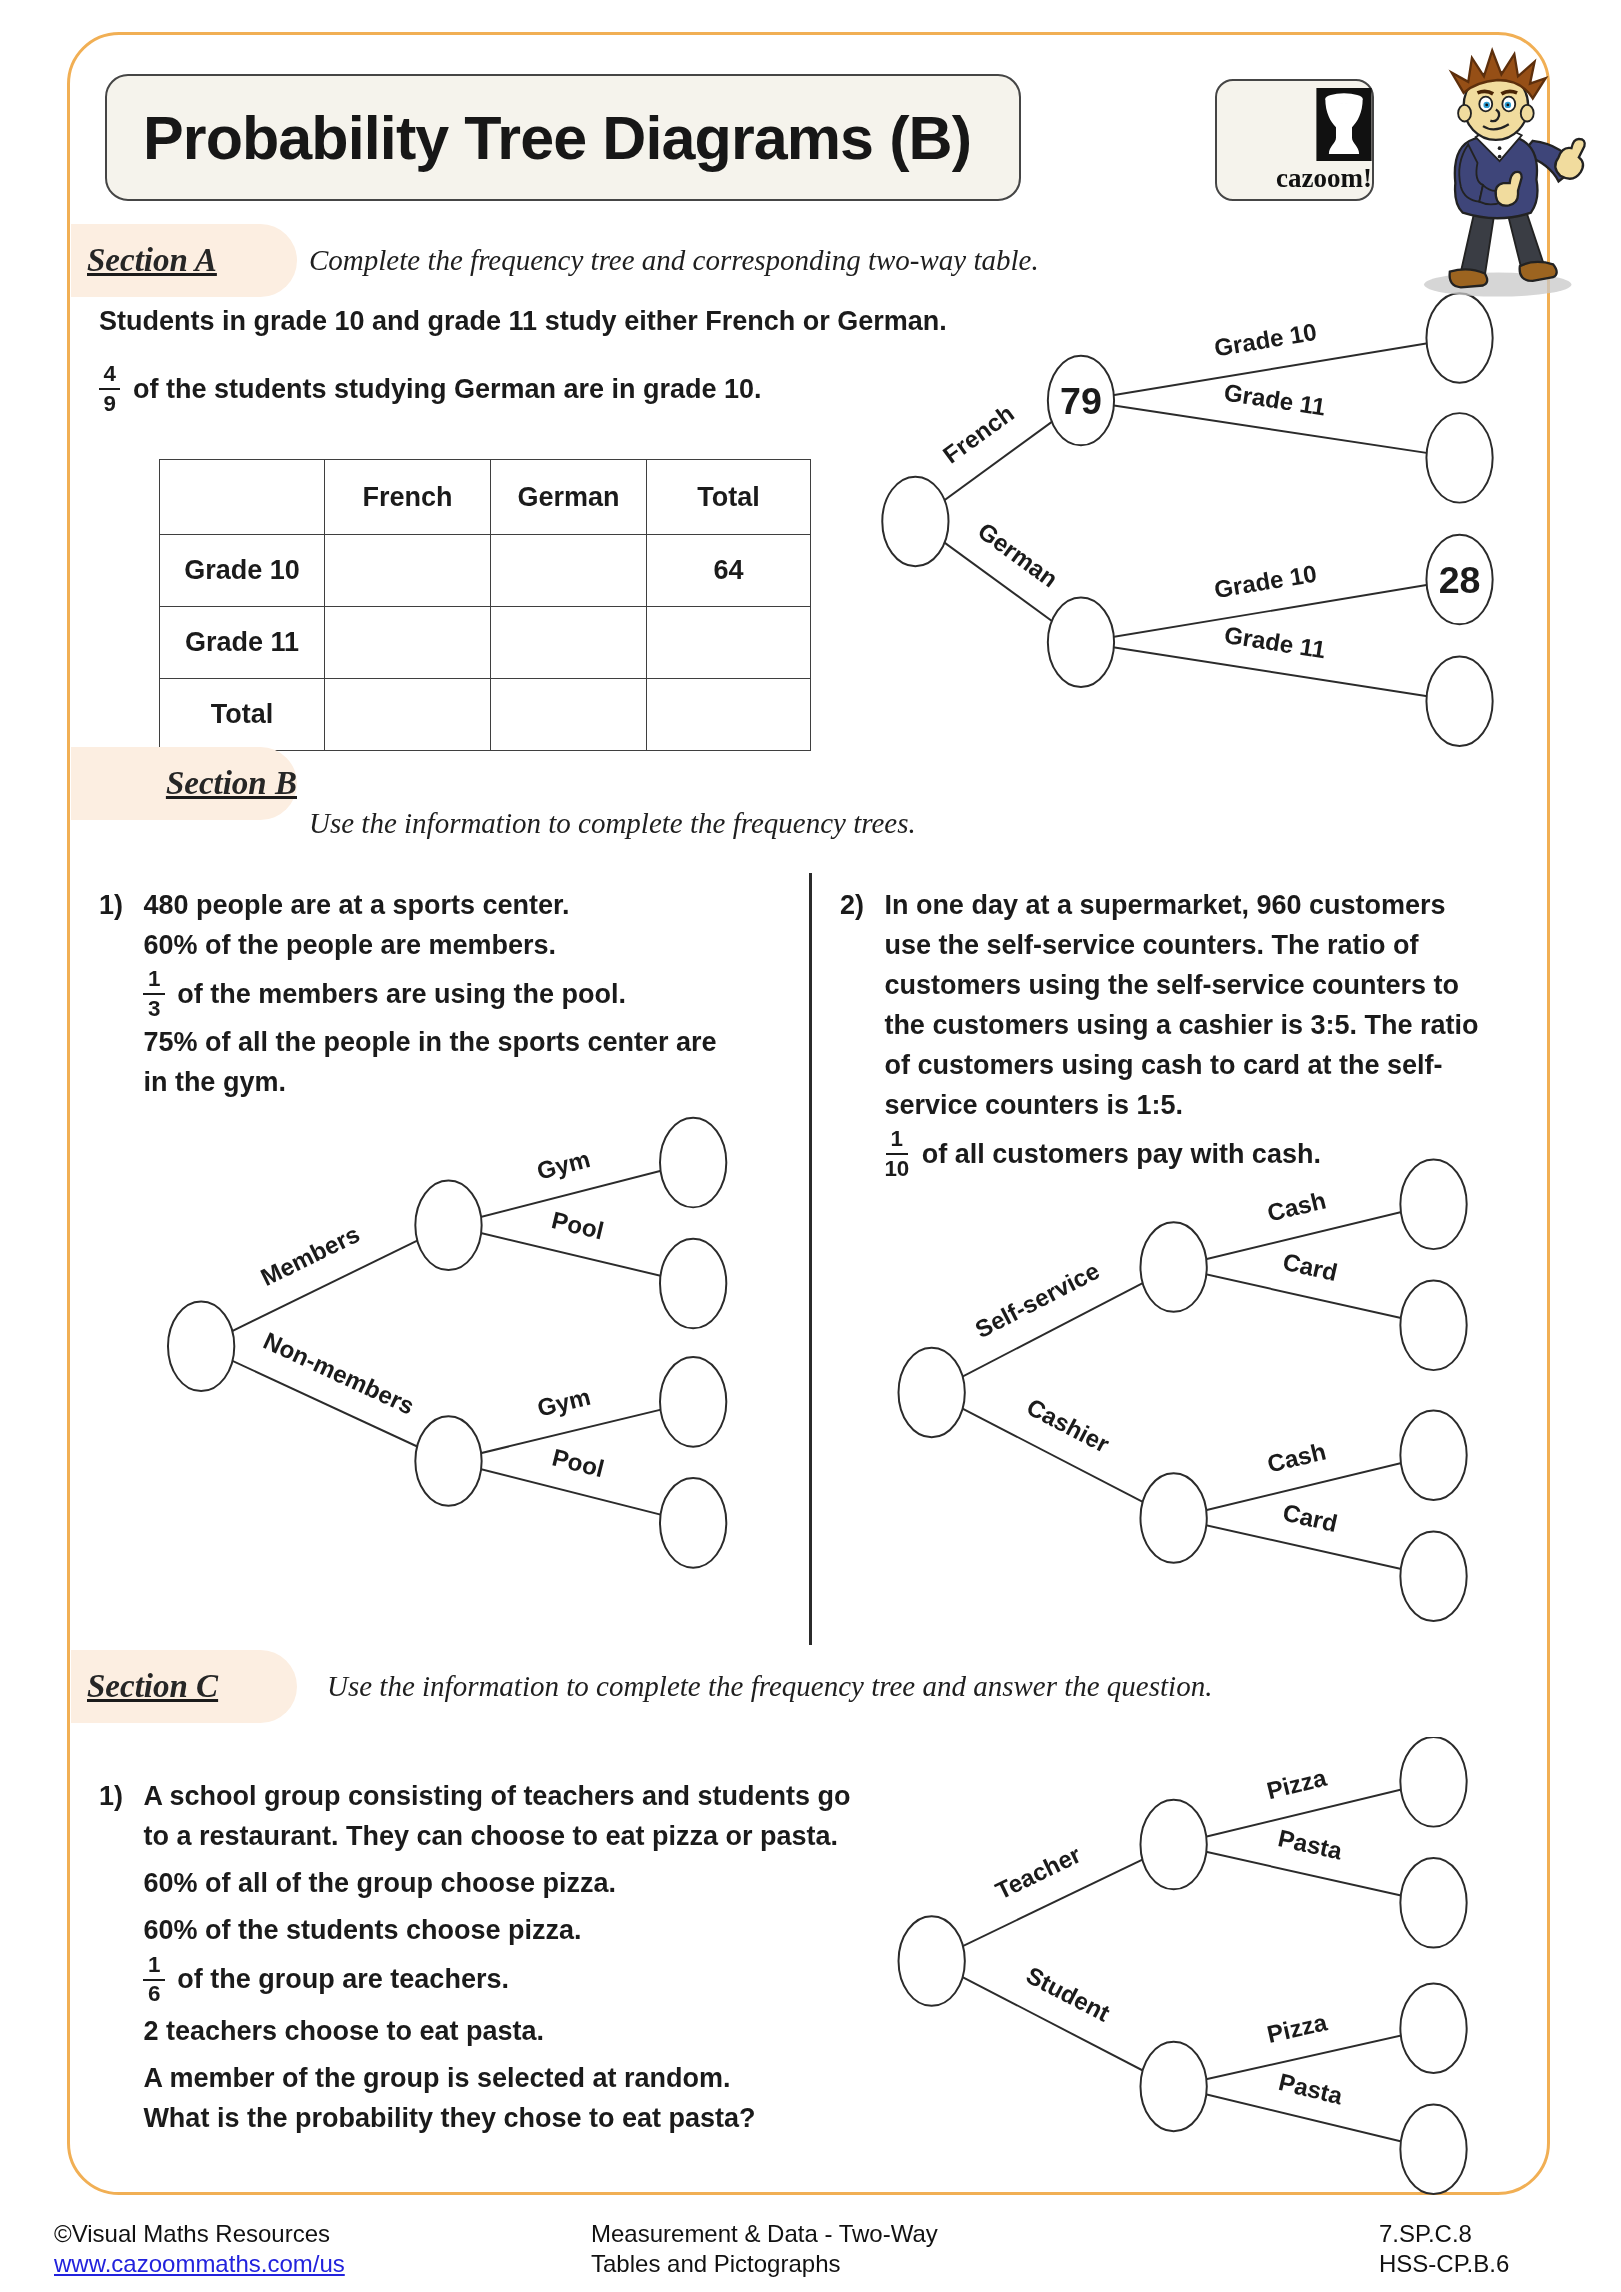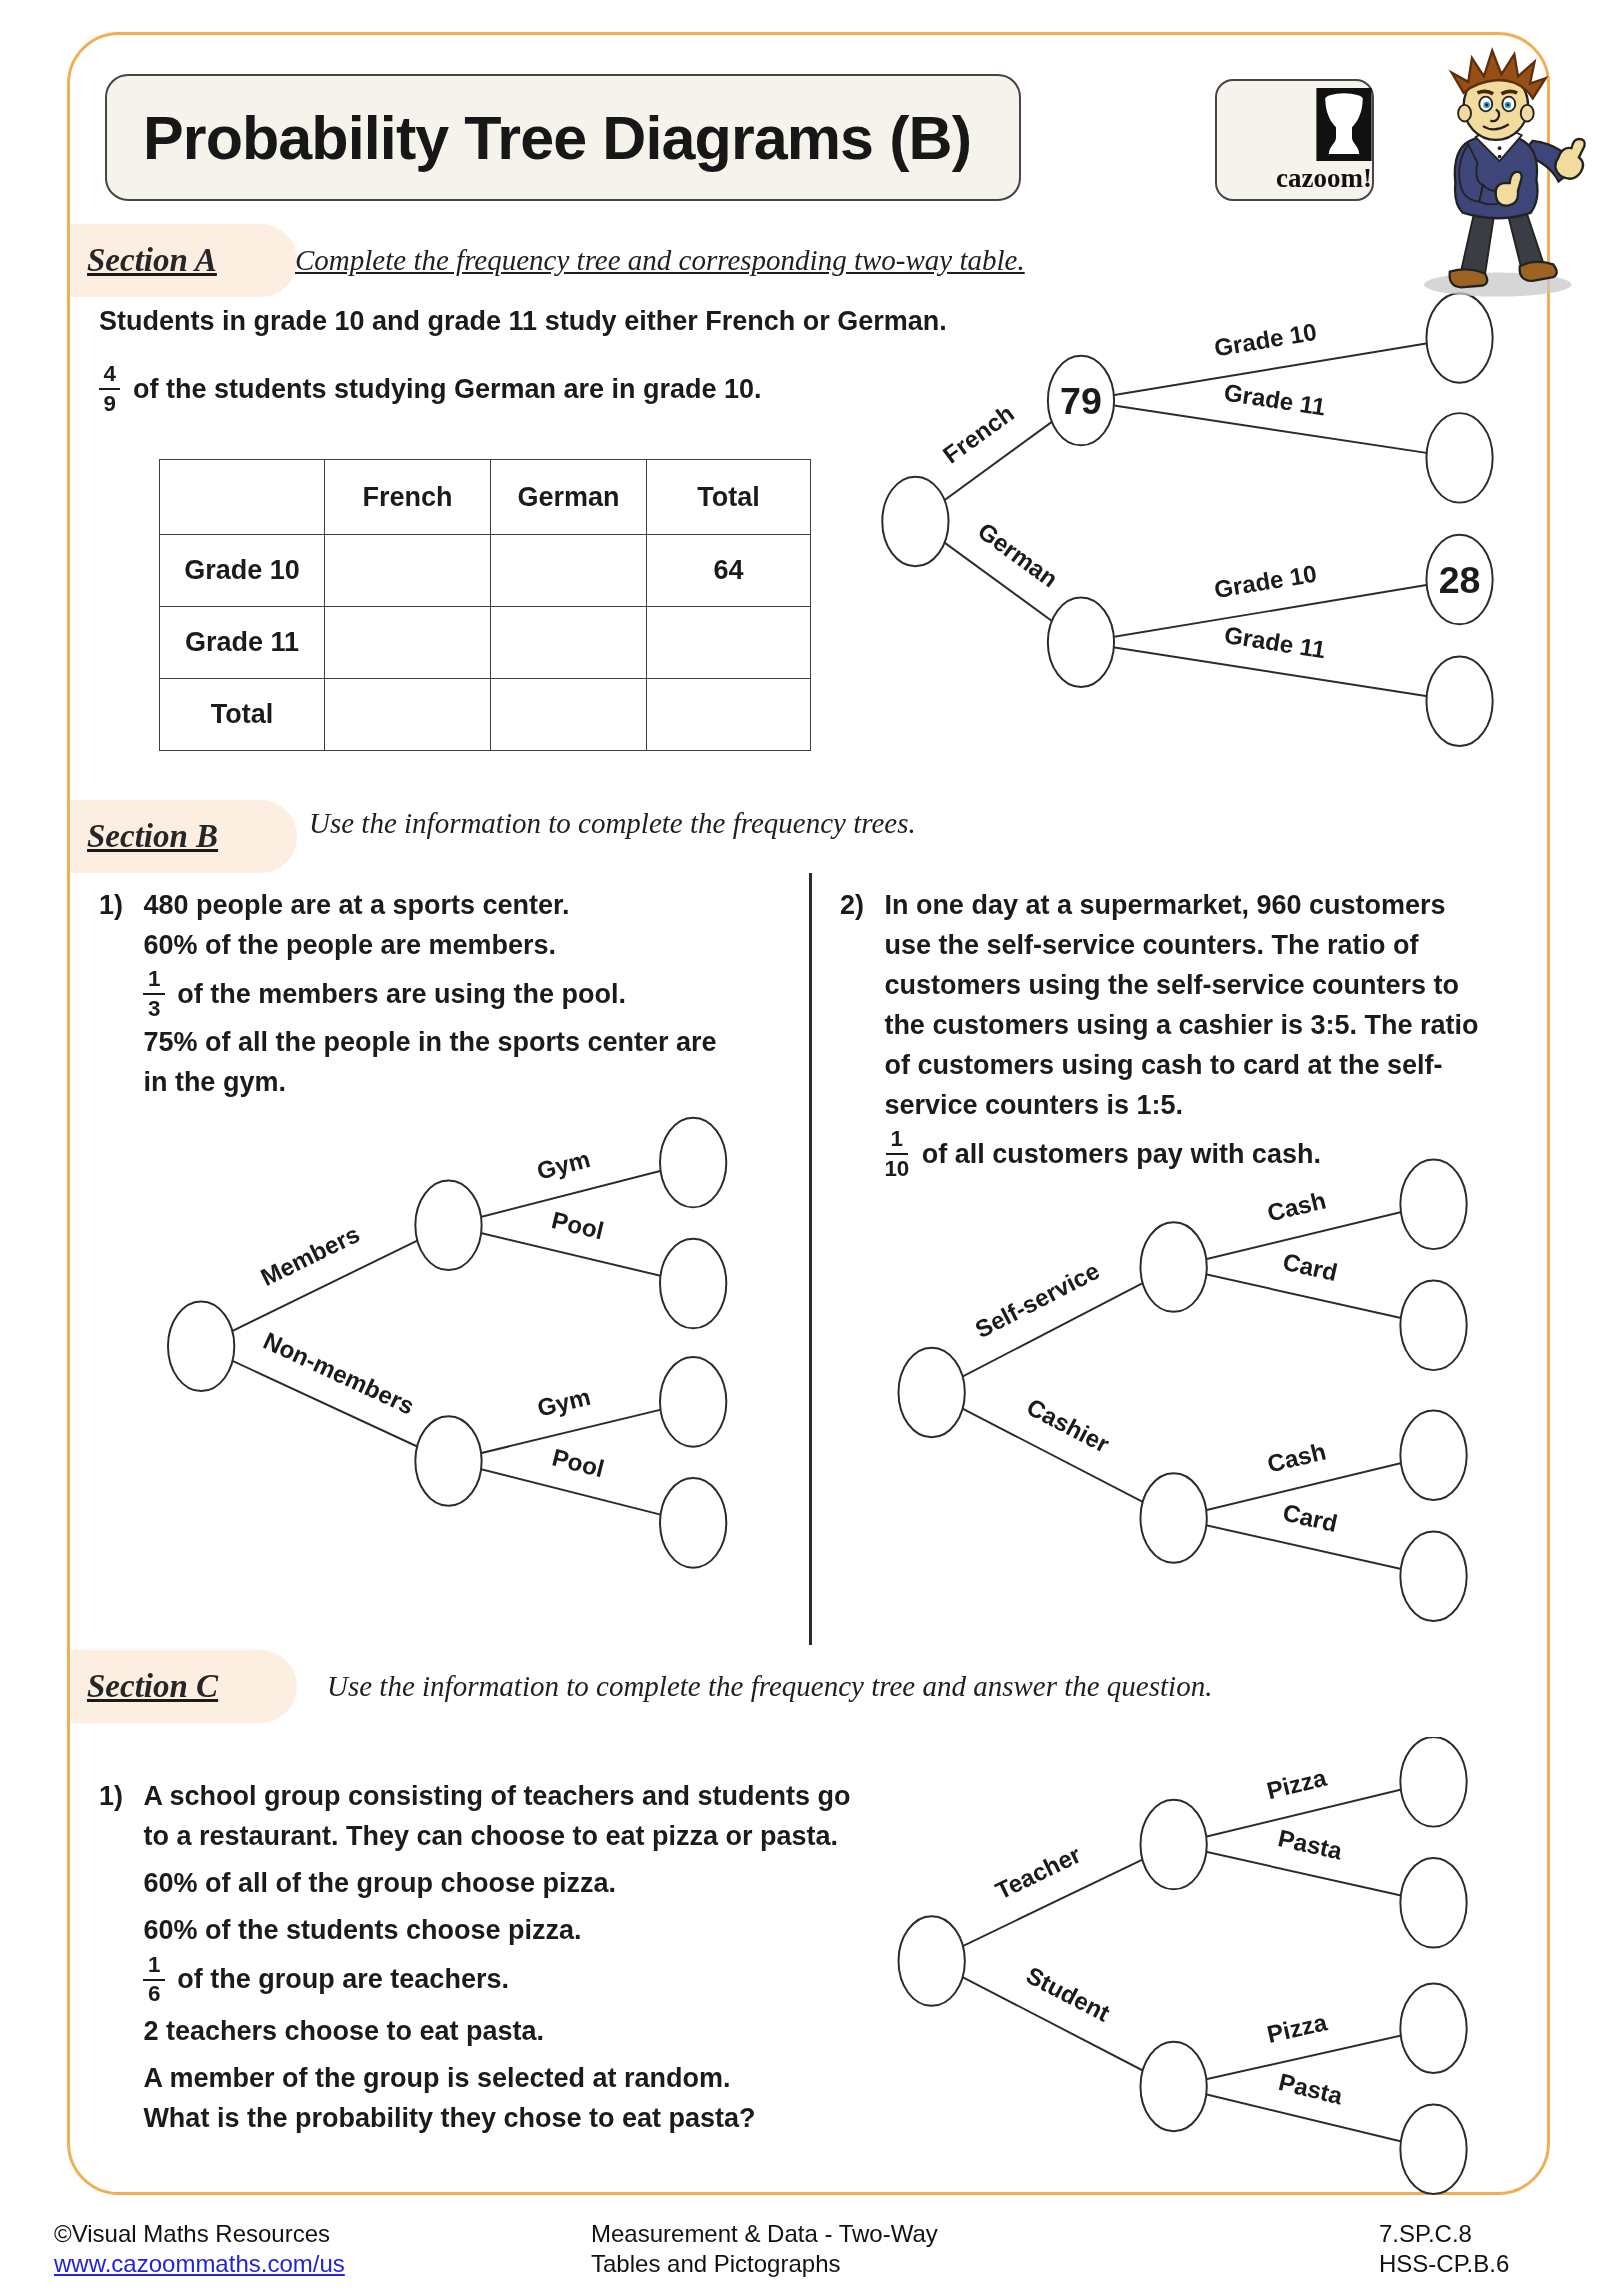--- a/index.html
+++ b/index.html
@@ -89,21 +89,21 @@
       <circle cx="123" cy="65" r="1.5" fill="#111"></circle>
     <path d="M90 52 Q99 48 107 53" fill="none" stroke="#4a2506" stroke-width="4"></path>
     <path d="M116 53 Q124 48 133 52" fill="none" stroke="#4a2506" stroke-width="4"></path>
     <path d="M110 70 q6 4 2 10 q-3 4 -8 2" fill="none" stroke="#222" stroke-width="2.5"></path>
     <path d="M96 88 q12 8 28 -2" fill="none" stroke="#222" stroke-width="2.5"></path>
   </svg>
 
   <div class="pill" style="top:224px;">
     <span>Section A</span>
   </div>
-  <div class="instruction" style="left:295px;top:244px;text-decoration:underline;">Complete the frequency tree and corresponding two-way table.</div>
+  <div class="instruction" style="left:309px;top:244px;">Complete the frequency tree and corresponding two-way table.</div>
 
   <div class="btext" style="position:absolute;left:99px;top:306px;">Students in grade 10 and grade 11 study either French or German.</div>
 
   <div class="frac-row" style="position:absolute;left:99px;top:360px;">
     <span class="frac">
       <span class="fnum">4</span>
       <span class="fden">9</span>
     </span>
     <span class="btext">of the students studying German are in grade 10.</span>
   </div>
@@ -154,21 +154,21 @@
       <text x="690" y="322" text-anchor="middle" dominant-baseline="central" font-size="42" font-weight="bold" font-family="&quot;Liberation Sans&quot;,sans-serif" fill="#1b1b1b">28</text>
       <ellipse cx="690" cy="458" rx="37" ry="50" fill="#ffffff" stroke="#2b2b2b" stroke-width="2.2"></ellipse>
       <text text-anchor="middle" font-size="27" font-weight="bold" font-family="&quot;Liberation Sans&quot;,sans-serif" fill="#1b1b1b" transform="translate(157.99486603833617,166.88185345994214) rotate(-36.1)">French</text>
       <text text-anchor="middle" font-size="27" font-weight="bold" font-family="&quot;Liberation Sans&quot;,sans-serif" fill="#1b1b1b" transform="translate(474.58165863114976,63.322022871090596) rotate(-9.4)">Grade 10</text>
       <text text-anchor="middle" font-size="27" font-weight="bold" font-family="&quot;Liberation Sans&quot;,sans-serif" fill="#1b1b1b" transform="translate(482.0903435577185,130.27007304820452) rotate(8.6)">Grade 11</text>
       <text text-anchor="middle" font-size="27" font-weight="bold" font-family="&quot;Liberation Sans&quot;,sans-serif" fill="#1b1b1b" transform="translate(191.00513396166383,301.88185345994214) rotate(36.1)">German</text>
       <text text-anchor="middle" font-size="27" font-weight="bold" font-family="&quot;Liberation Sans&quot;,sans-serif" fill="#1b1b1b" transform="translate(474.58165863114976,333.3220228710906) rotate(-9.4)">Grade 10</text>
       <text text-anchor="middle" font-size="27" font-weight="bold" font-family="&quot;Liberation Sans&quot;,sans-serif" fill="#1b1b1b" transform="translate(482.1999147308374,401.28691013417836) rotate(8.9)">Grade 11</text>
     </svg>
 
-  <div class="pill" style="top:800px;">
+  <div class="pill" style="top:747px;justify-content:flex-end;">
     <span>Section B</span>
   </div>
   <div class="instruction" style="left:309px;top:807px;">Use the information to complete the frequency trees.</div>
 
   <div class="divider"></div>
 
   <div class="prob" style="left:99px;top:885px;width:708px;">
     <div class="prob-num">1)</div>
     <div>
       <div class="tline">480 people are at a sports center.</div>

